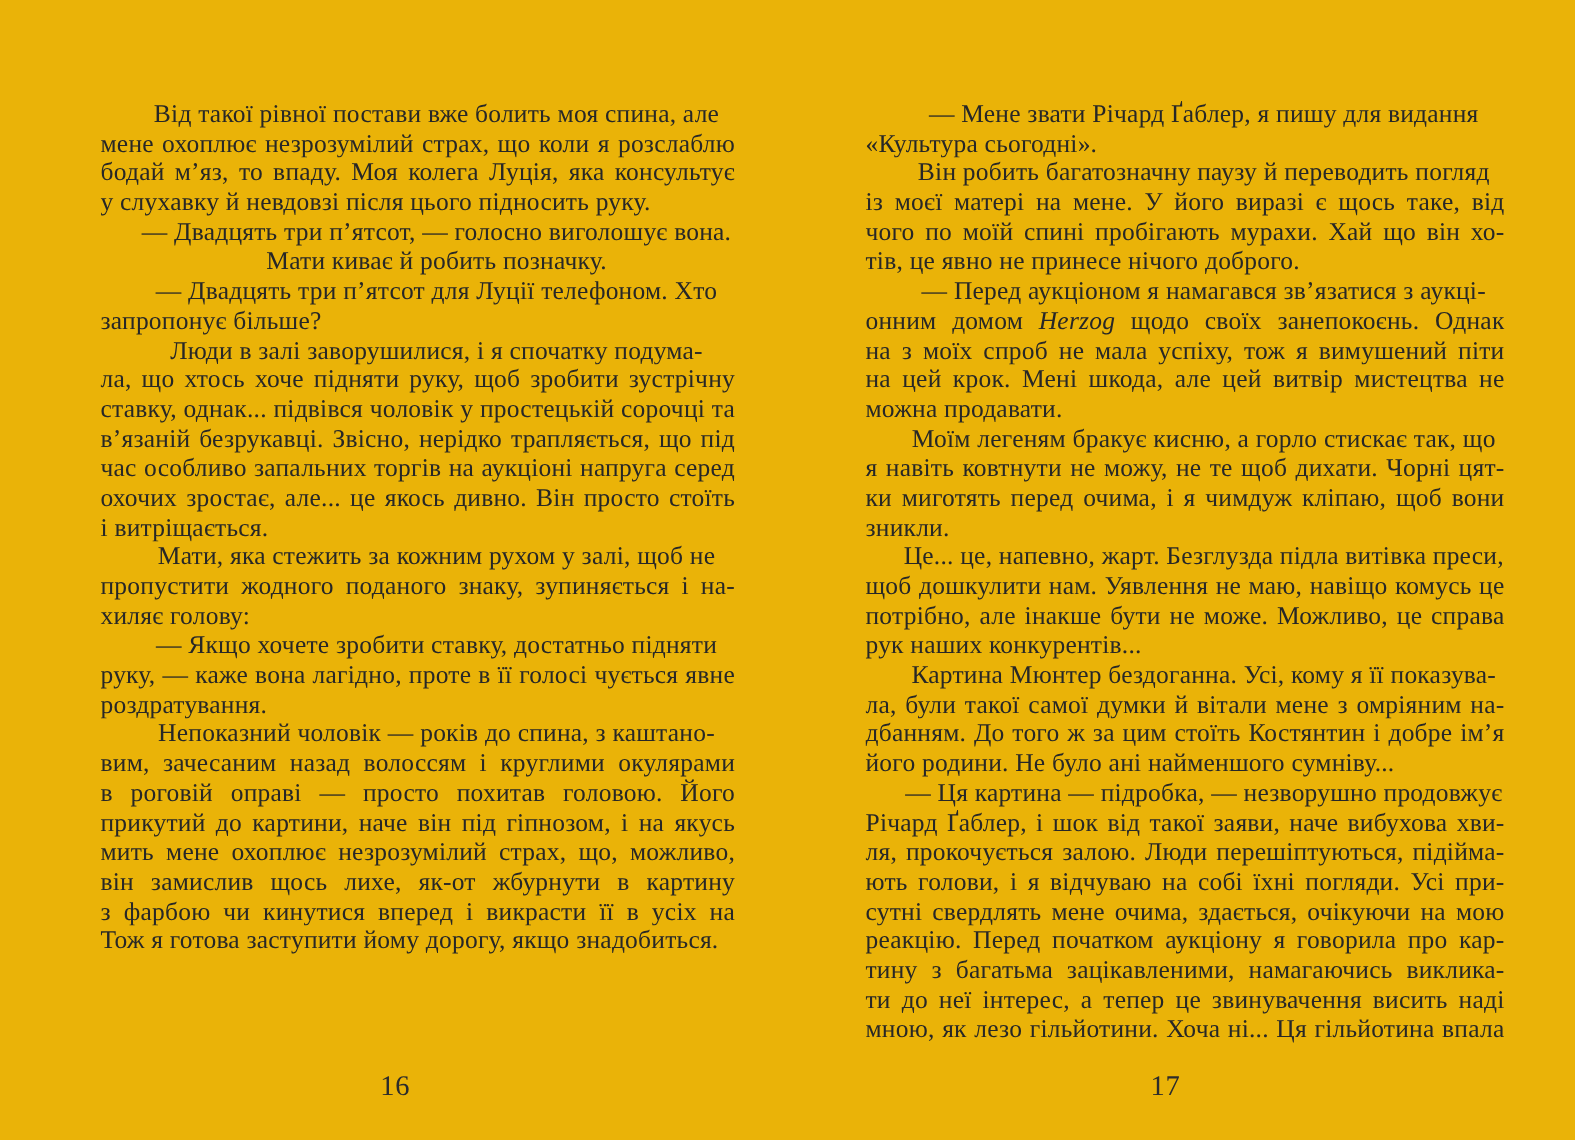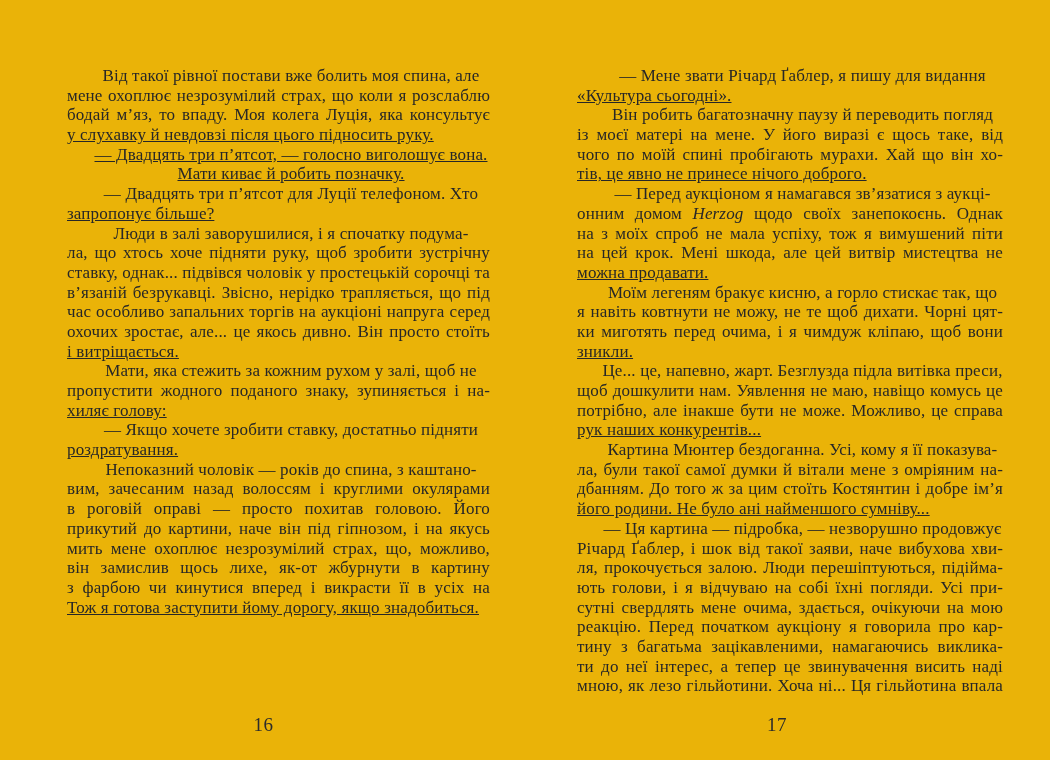--- a/index.html
+++ b/index.html
@@ -27,21 +27,21 @@
     overflow: hidden;
     text-align: justify;
   }
   
   .line::after {
     content: "";
     display: inline-block;
     width: 100%;
     height: 0;
   }
-  .line.last { text-align: left; text-decoration: underline; }
+  .line.last { text-align: left; }
   .line.last::after { content: none; }
   .line.first { text-indent: 25px; text-align: center; }
   .line em { font-style: italic; }
   .page-number {
     position: absolute;
     top: 717px;
     font-size: 19px;
     line-height: 15px;
     text-align: center;
     color: #2c2c2c;
@@ -80,20 +80,21 @@
         <div class="line">охочих зростає, але... це якось дивно. Він просто стоїть</div>
         <div class="line last">і витріщається.</div>
       </div>
       <div class="para">
         <div class="line first">Мати, яка стежить за кожним рухом у залі, щоб не</div>
         <div class="line">пропустити жодного поданого знаку, зупиняється і на-</div>
         <div class="line last">хиляє голову:</div>
       </div>
       <div class="para">
         <div class="line first">— Якщо хочете зробити ставку, достатньо підняти</div>
+        <div class="line">руку, — каже вона лагідно, проте в її голосі чується явне</div>
         <div class="line last">роздратування.</div>
       </div>
       <div class="para">
         <div class="line first">Непоказний чоловік — років до спина, з каштано-</div>
         <div class="line">вим, зачесаним назад волоссям і круглими окулярами</div>
         <div class="line">в роговій оправі — просто похитав головою. Його погляд</div>
         <div class="line">прикутий до картини, наче він під гіпнозом, і на якусь</div>
         <div class="line">мить мене охоплює незрозумілий страх, що, можливо,</div>
         <div class="line">він замислив щось лихе, як-от жбурнути в картину бомбу</div>
         <div class="line">з фарбою чи кинутися вперед і викрасти її в усіх на очах.</div>

